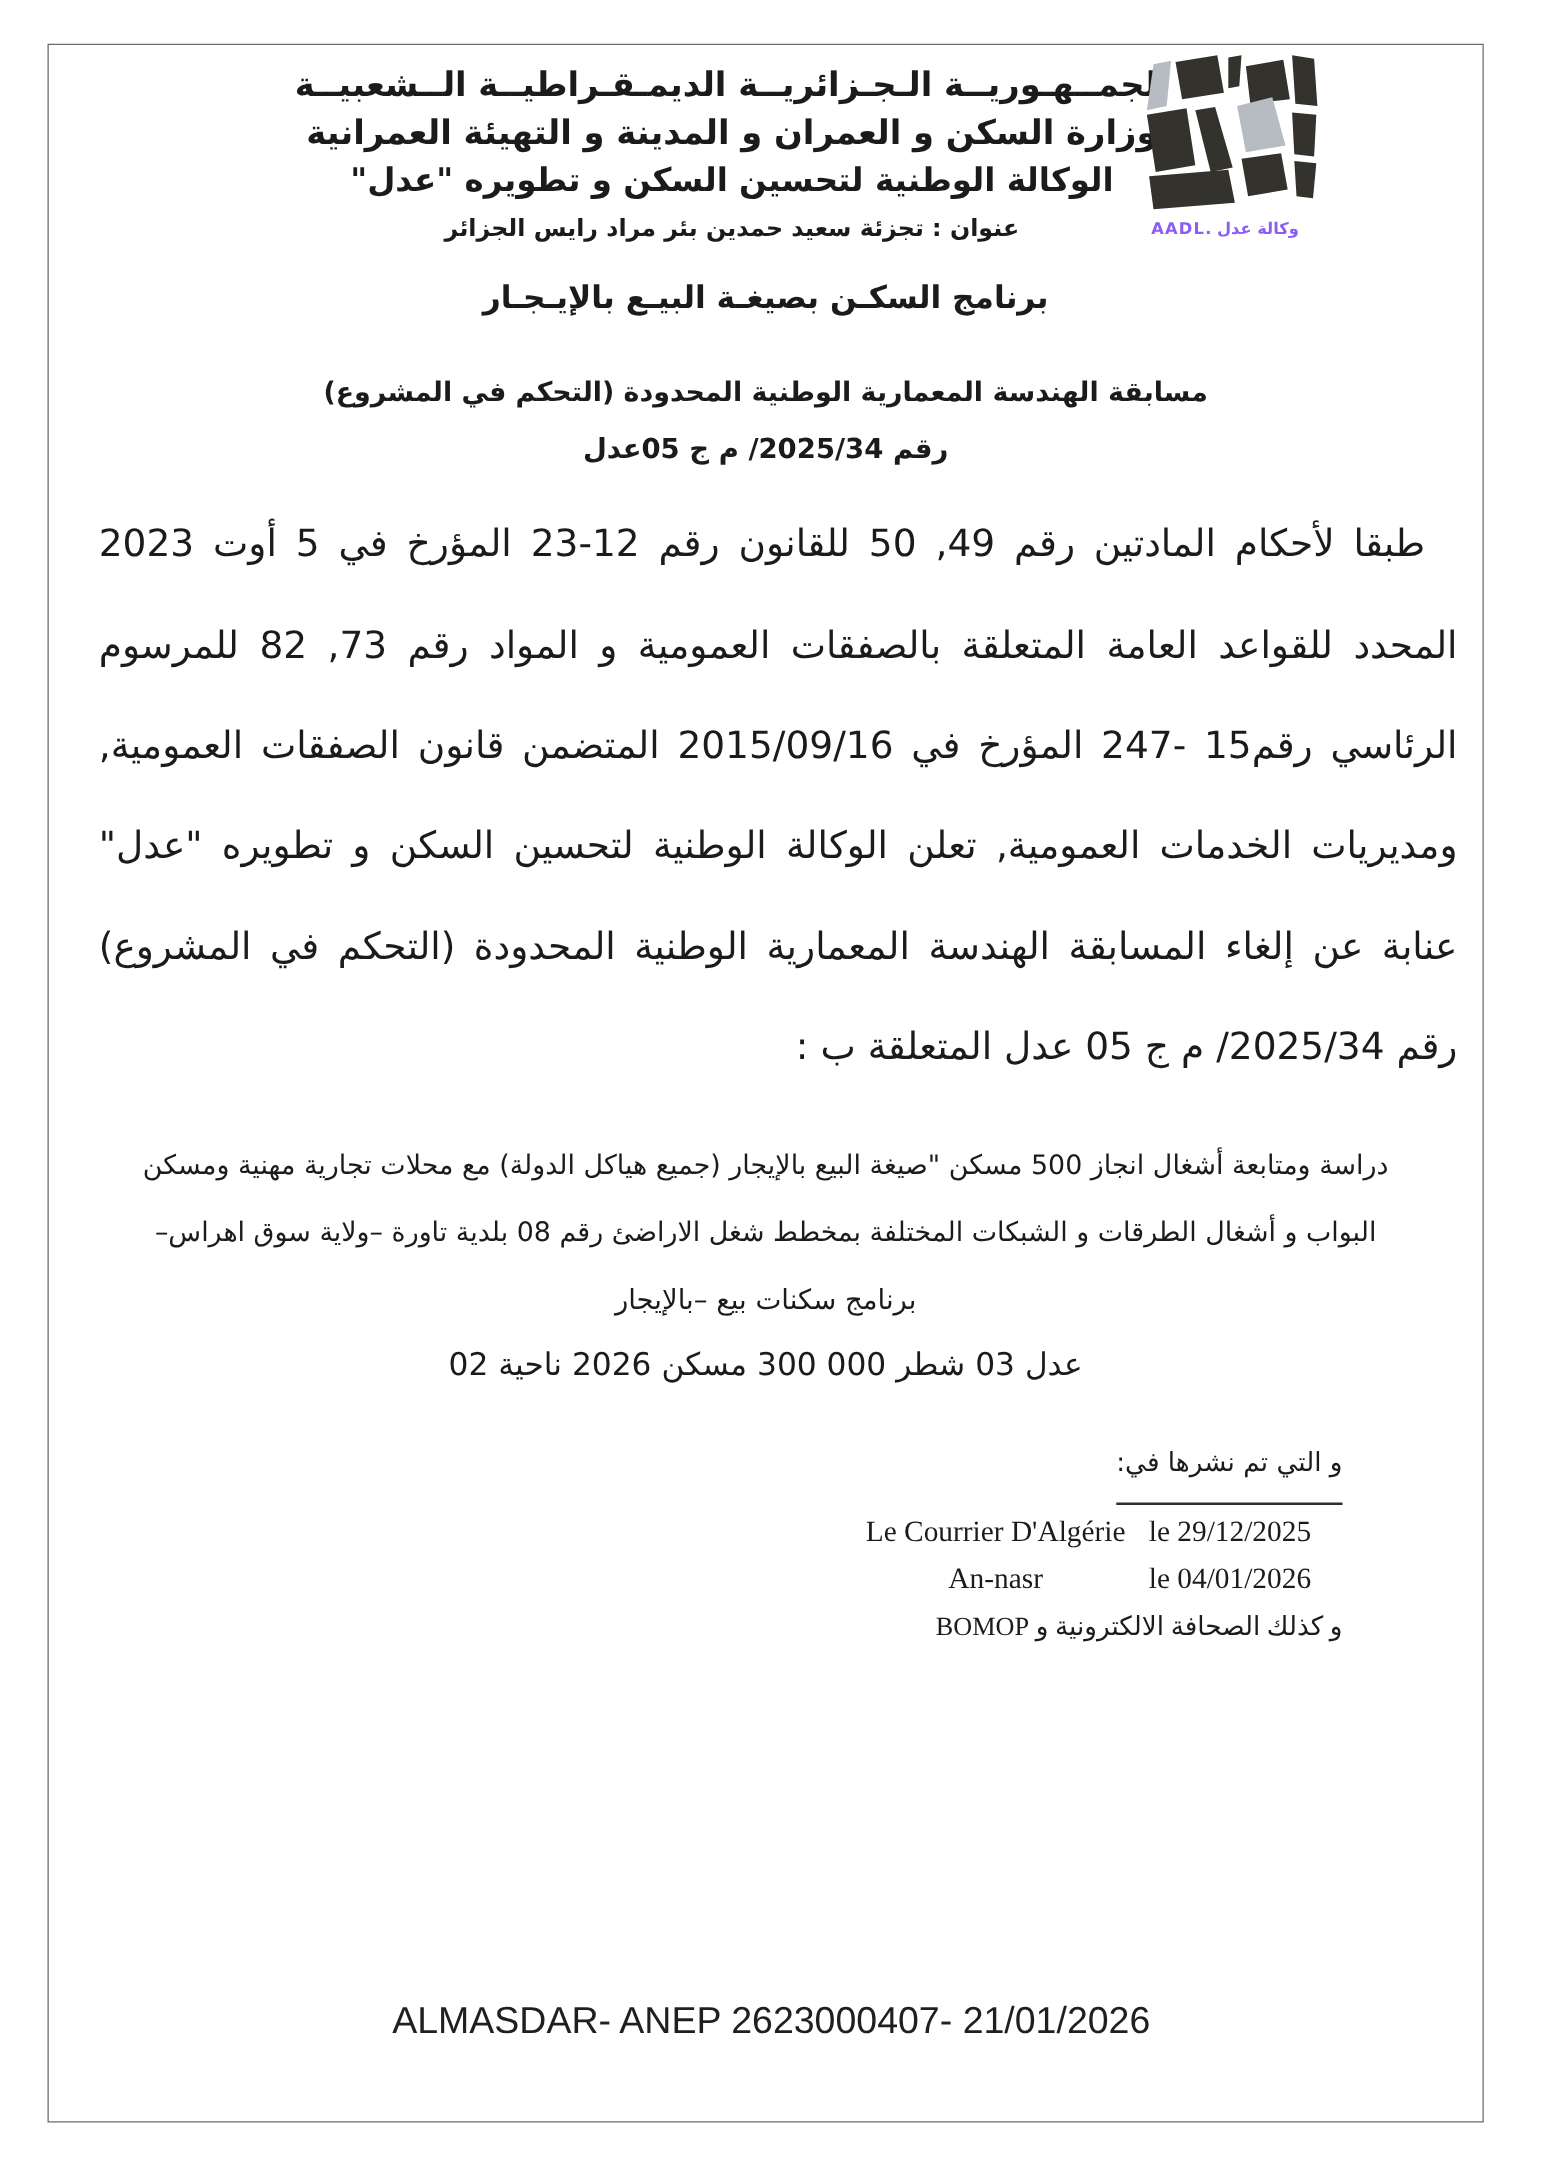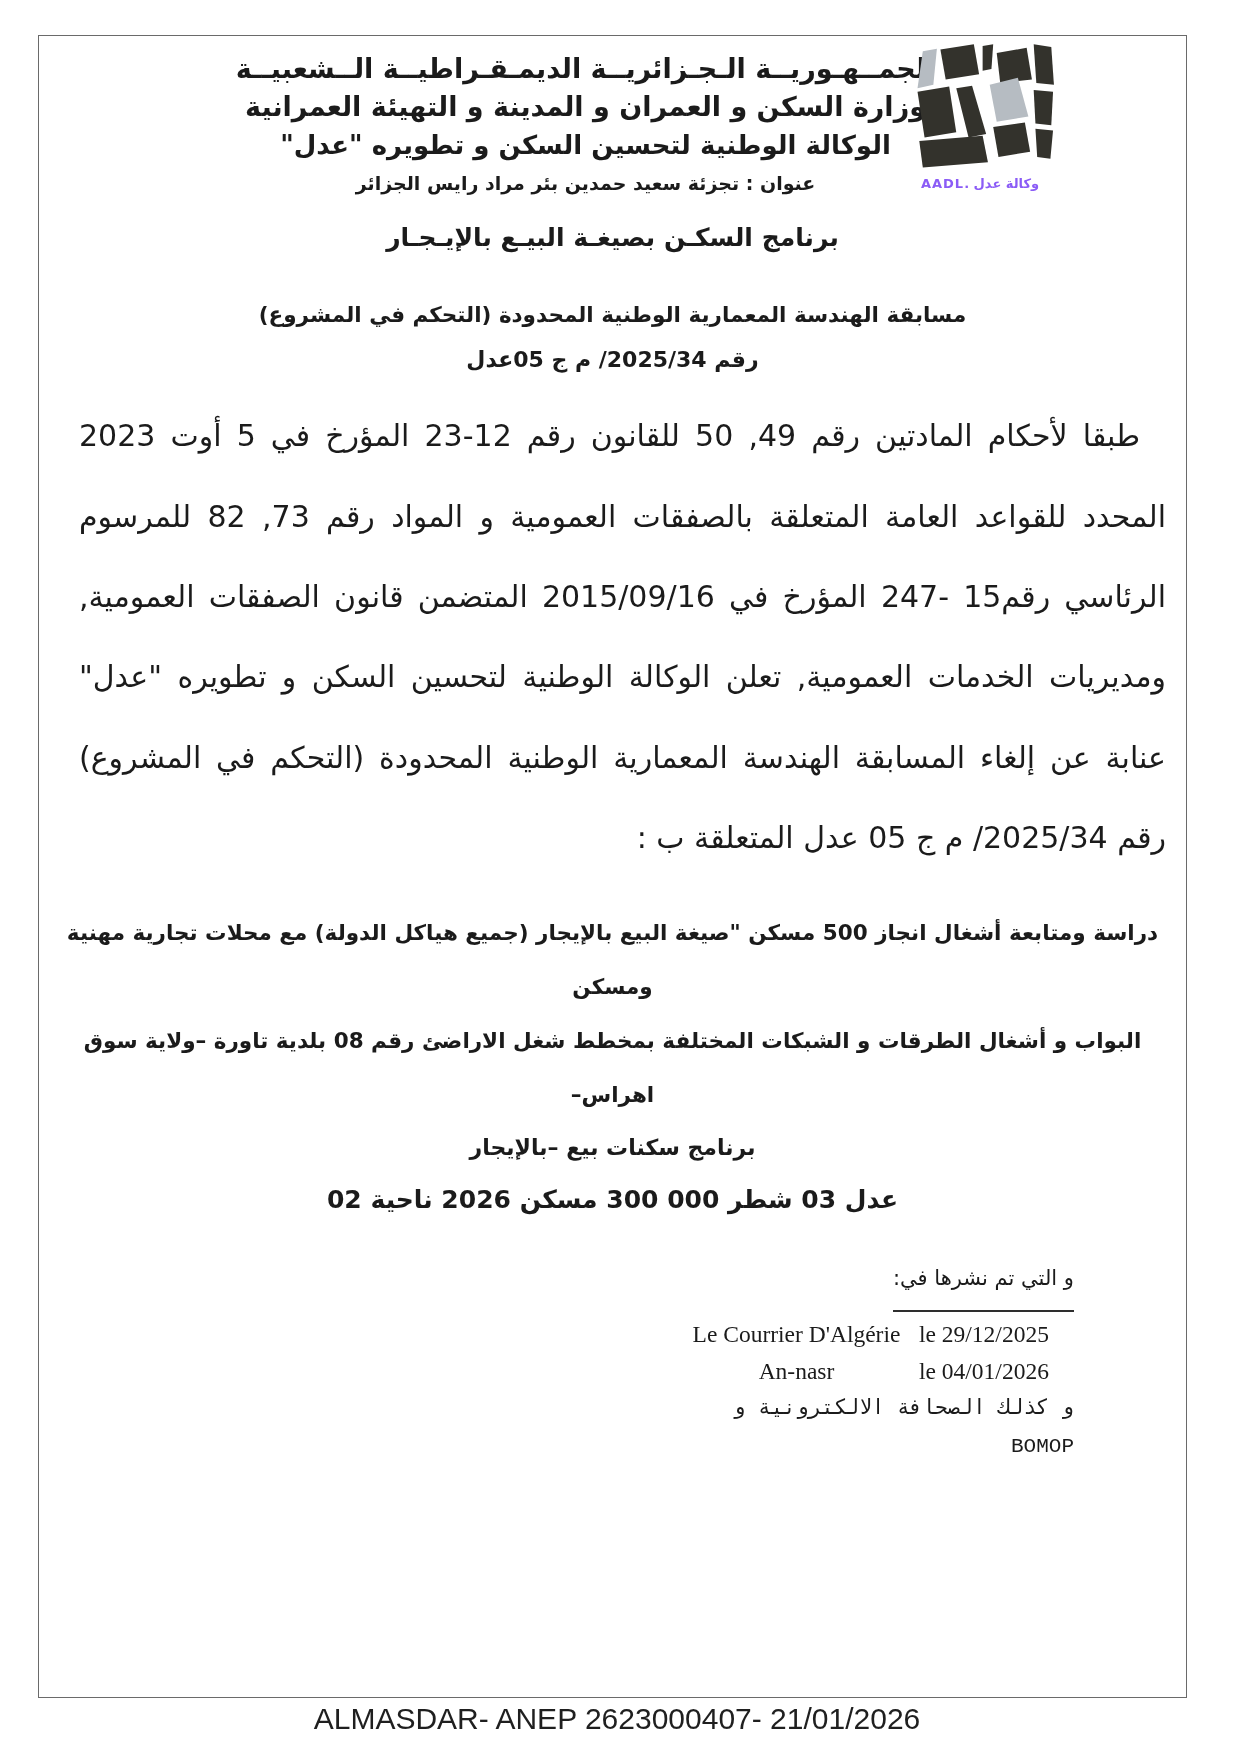--- a/index.html
+++ b/index.html
@@ -37,42 +37,42 @@
   .competition { margin-top:50px; text-align:center; font-weight:bold; }
   .comp-1 { font-size:21.5px; }
   .comp-2 { font-size:22px; margin-top:20px; }
   
   .body-par {
     margin:24px 20px 0 40px;
     font-size:30px; line-height:2.68;
     text-align:justify; text-indent:26px;
   }
   
-  .project { margin-top:28px; text-align:center; font-weight:bold; }
+  .project { margin-top:28px; text-align:center; font-weight:normal; }
   .proj-1, .proj-2 { font-size:21.5px; line-height:2.5; padding:0 10px; }
   .proj-3 { font-size:22px; margin-top:4px; line-height:2.1; }
   .proj-4 { font-size:25px; margin-top:8px; line-height:1.6; }
   
   .published { margin:46px 112px 0 0; text-align:right; }
   .published span { font-size:21px; border-bottom:2px solid #2e2e2e; padding-bottom:20px; }
   .press {
     direction:ltr; width:400px;
     margin:26px 112px 0 auto;
     font-family:"Liberation Serif","DejaVu Sans",serif;
   }
   .press-row { display:flex; font-size:23.5px; line-height:37px; }
   .press-name { width:245px; text-align:center; }
   .press-date { width:155px; text-align:left; }
   .press-extra {
     direction:rtl; text-align:right; font-size:21px; line-height:38px;
-    font-family:Liberation Mono, monospace;
+    font-family:Liberation Serif, serif;
   }
   
   .footer {
-    position:absolute; top:1702px; left:0; width:1234px;
+    position:absolute; top:1600px; left:0; width:1234px;
     text-align:center; direction:ltr;
     font-family:"Liberation Sans",sans-serif;
     font-size:30px; color:#1f1f1f;
   }
 </style>
 </head>
 <body>
 
 <div class="frame">
 

